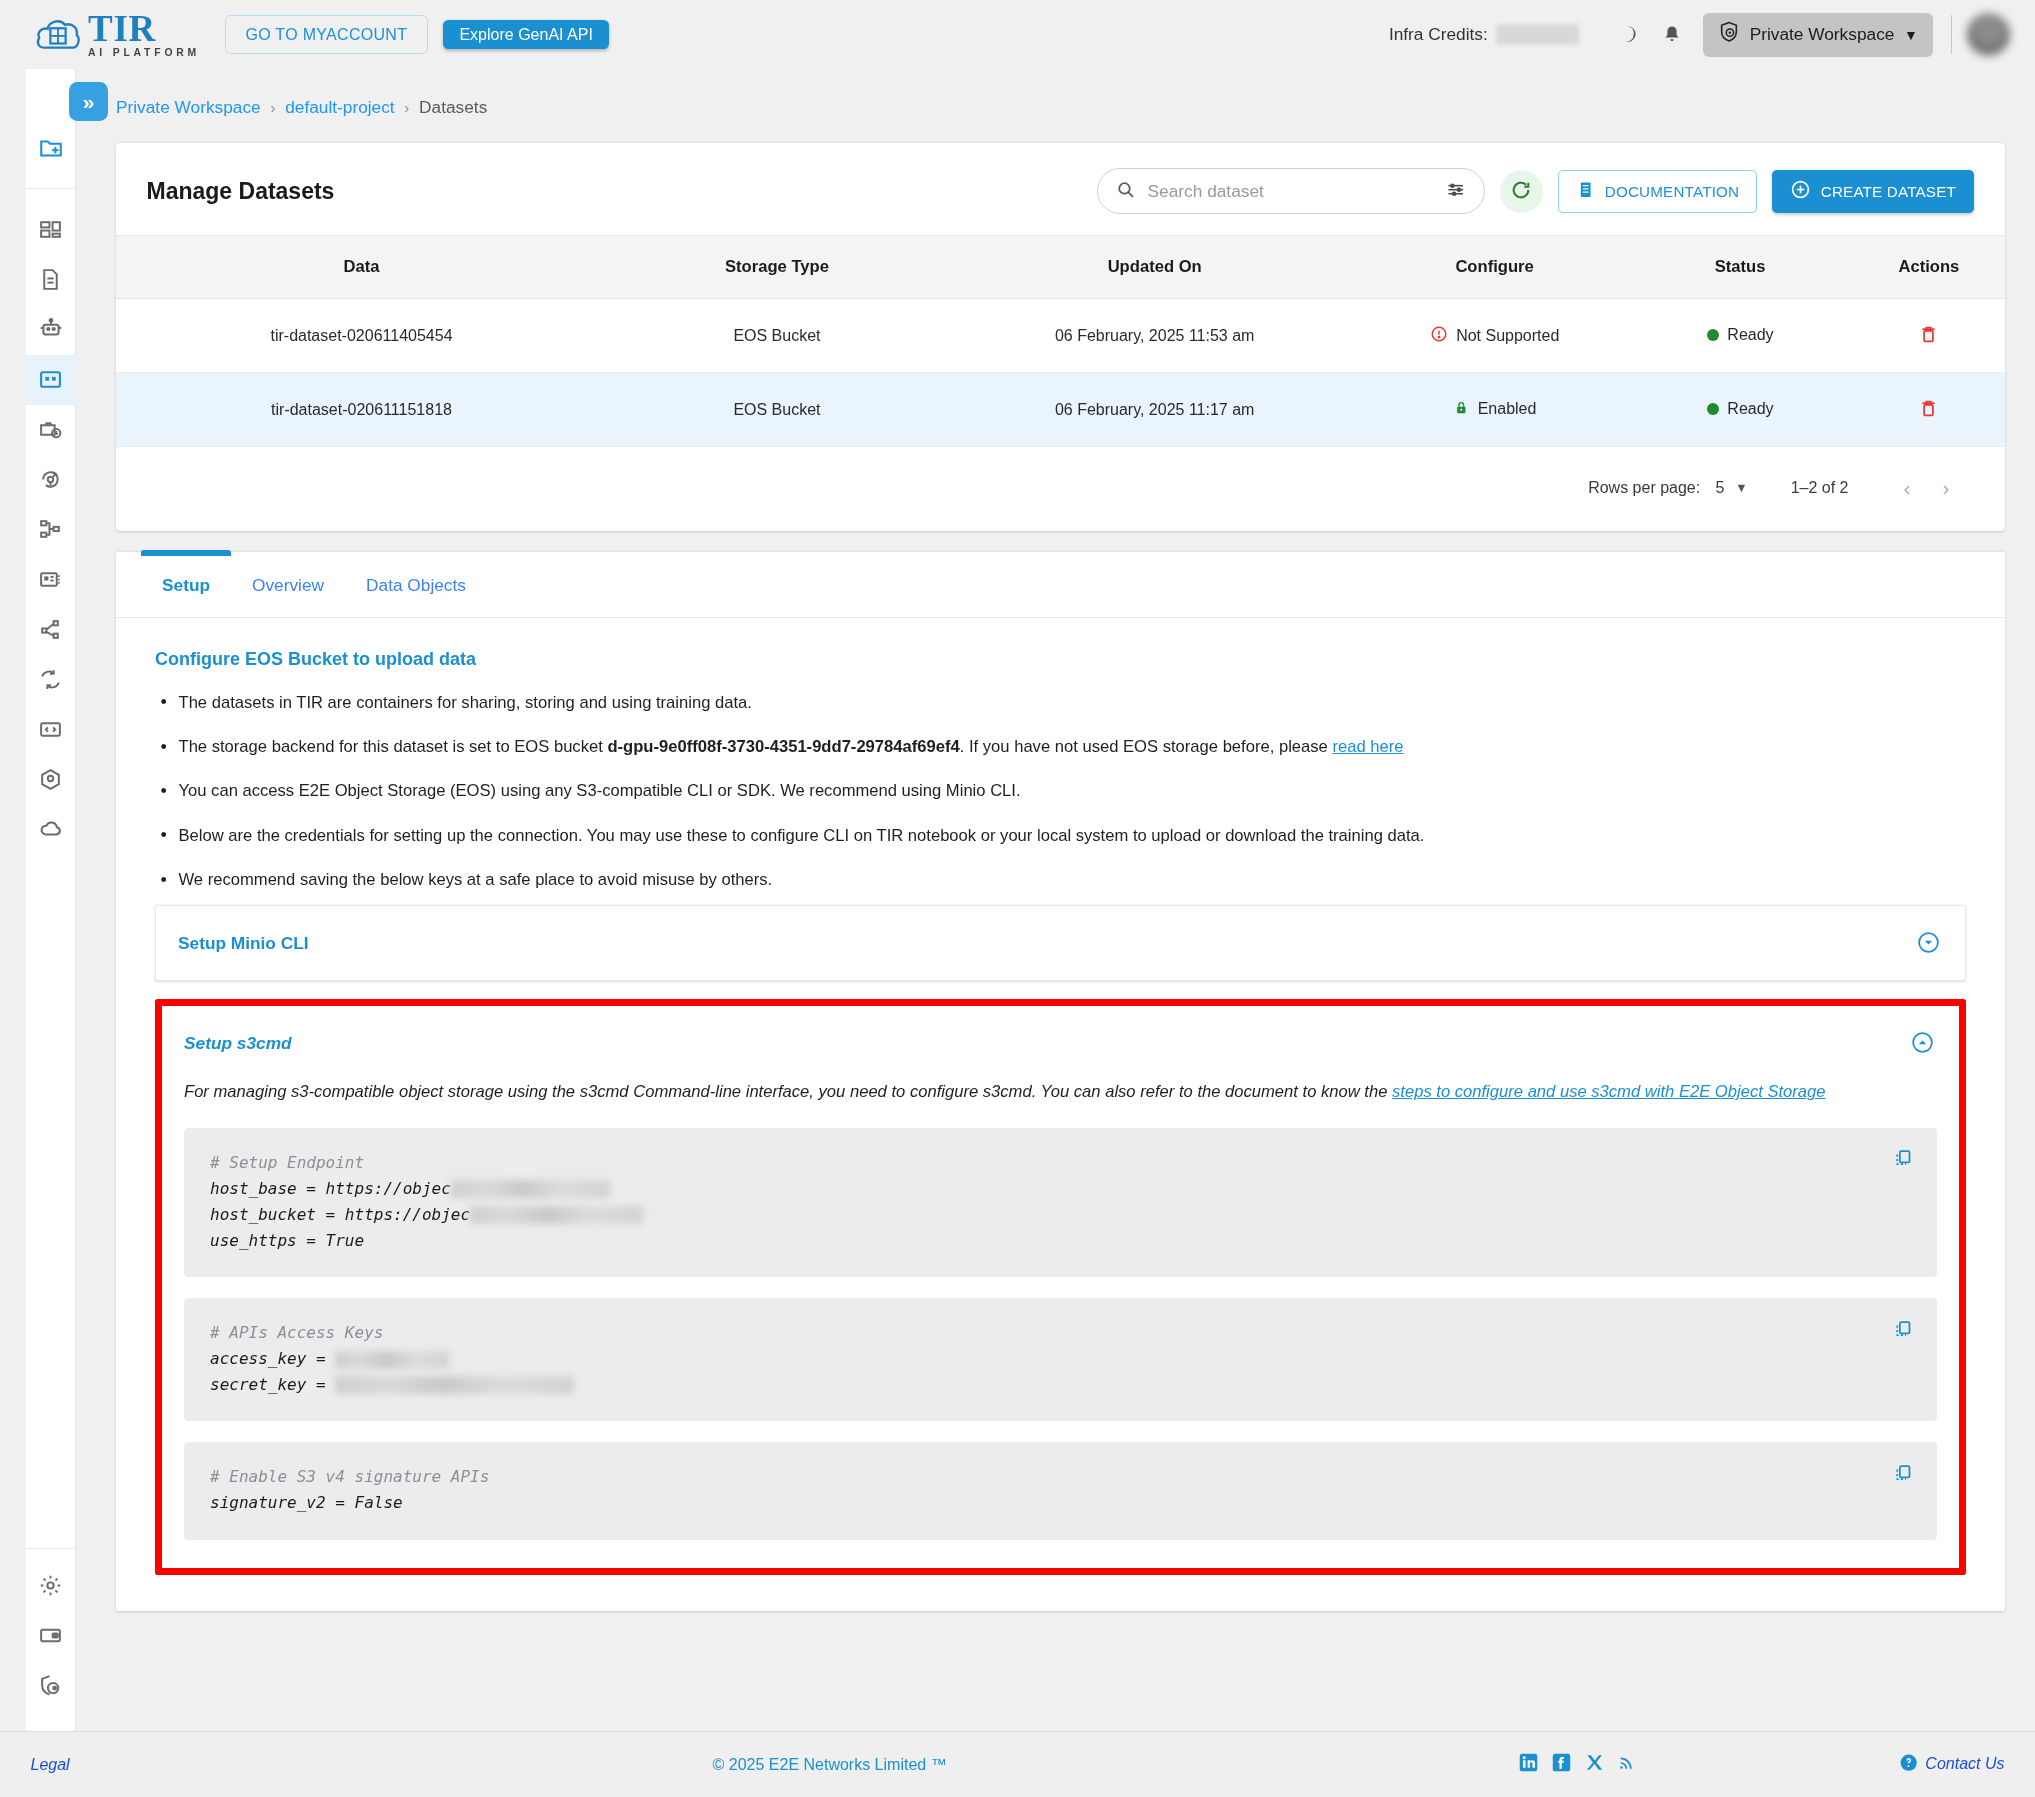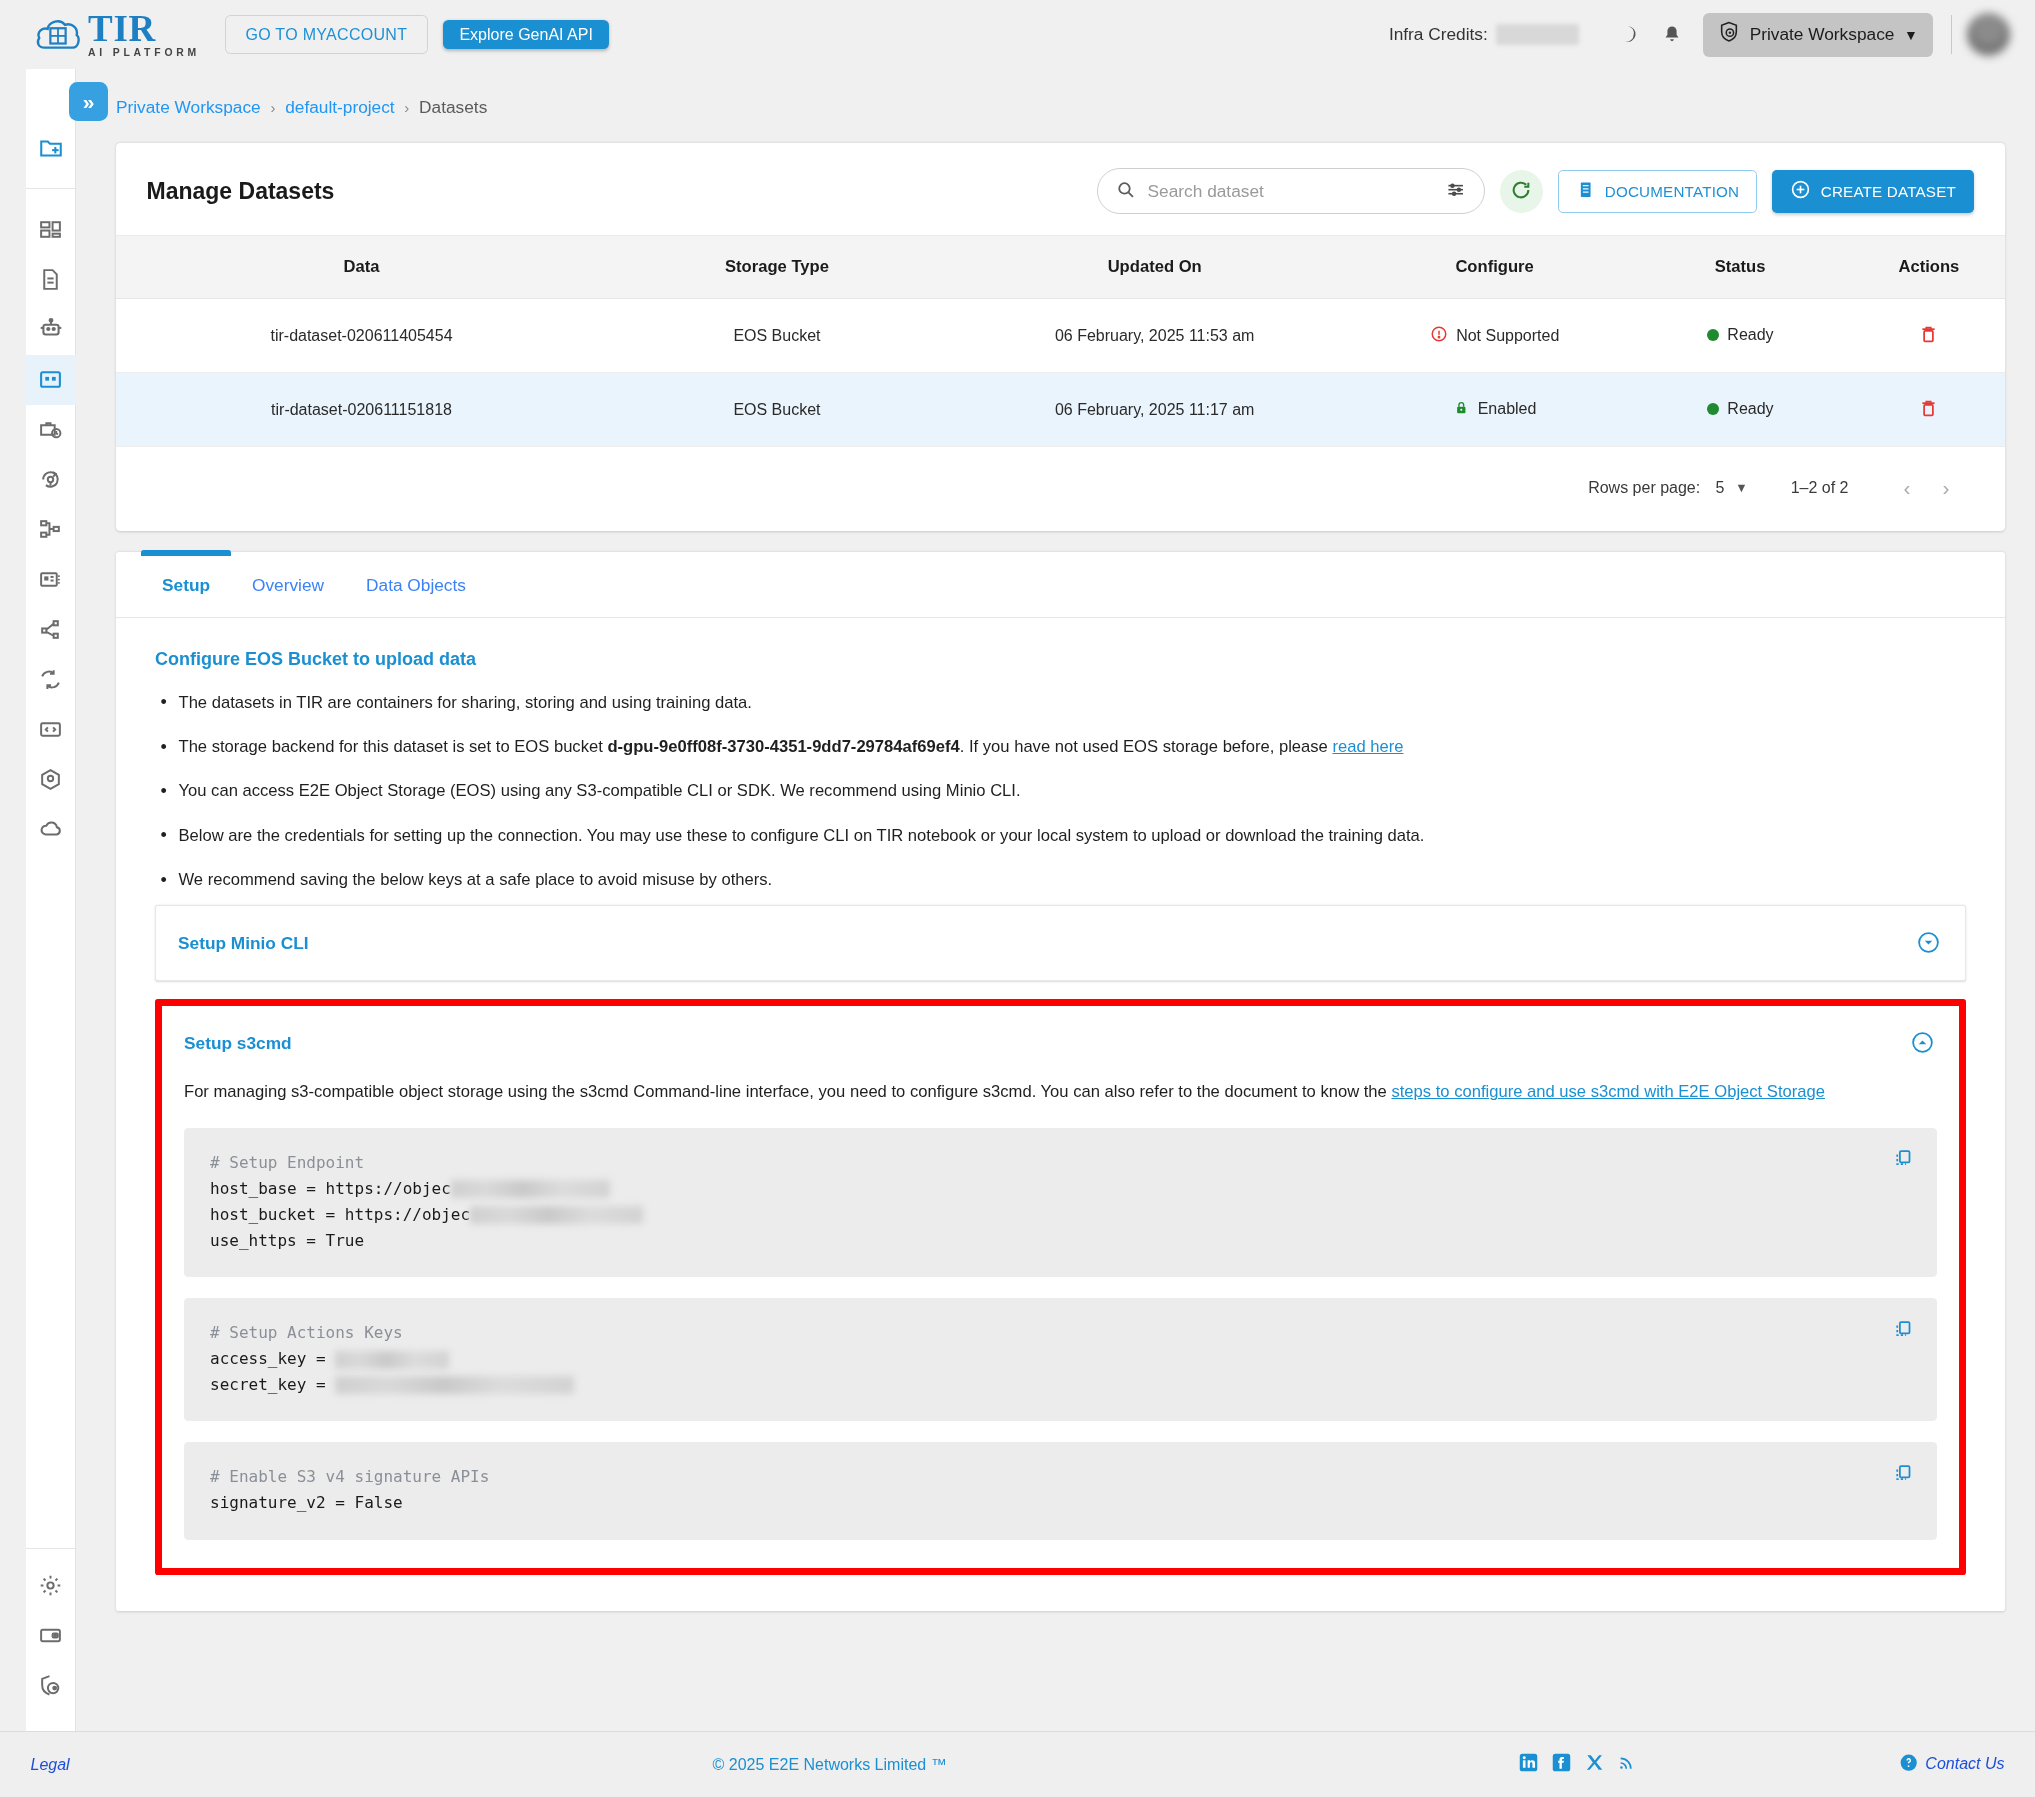--- a/index.html
+++ b/index.html
@@ -239,21 +239,21 @@
   .code .copy { position: absolute; right: 23.5px; top: 19.4px; cursor: pointer; }
   .blur-val {
     display: inline-block; vertical-align: middle;
     background: linear-gradient(90deg,#cfcfcf 0%, #d9d9d9 22%, #c9c9c9 45%, #dcdcdc 70%, #d2d2d2 100%);
     filter: blur(3.5px); border-radius: 1.4px; height: 18px;
   }
   .highlight-box {
     border: 7.6px solid #ff0000; border-radius: 2.8px;
     margin-top: 18px; background: #fff;
   }
-  .highlight-box .acc { margin: 0; border: none; box-shadow: none; }
+  .highlight-box .acc { margin: 0; border: none; box-shadow: none; font-style: italic; }
 
   
   .footer {
     position: absolute; left: 0; bottom: 0; width: 100%; height: 66px;
     background: #efefef; border-top: 0.7px solid #dcdcdc;
     display: flex; align-items: center; padding: 0 30.5px 0 30.5px;
     font-size: 16px;
   }
   .footer a { color: #1d4ed8; text-decoration: none; cursor: pointer; font-style: italic; }
   .footer .legal { width: 208px; }
@@ -699,21 +699,21 @@
             </div>
 
             <div class="code"><span class="cmt"># Setup Endpoint</span>
 <span>host_base = https://objec</span><span class="blur-val" style="width:159px;"></span>
 <span>host_bucket = https://objec</span><span class="blur-val" style="width:173px;"></span>
 <span>use_https = True</span><span class="copy"><svg width="21" height="22" viewBox="0 0 24 24" fill="none" stroke="#1a8fd1" stroke-width="2">
                     <rect x="9" y="4" width="11" height="13" rx="1.4"></rect>
                     <path d="M6 8v11h10" stroke-dasharray="2.6 2.4"></path>
                   </svg></span></div>
 
-            <div class="code"><span class="cmt"># Setup Actions Keys</span>
+            <div class="code"><span class="cmt"># APIs Access Keys</span>
 <span>access_key = </span><span class="blur-val" style="width:114px;"></span>
 <span>secret_key = </span><span class="blur-val" style="width:239px;"></span><span class="copy"><svg width="21" height="22" viewBox="0 0 24 24" fill="none" stroke="#1a8fd1" stroke-width="2">
                     <rect x="9" y="4" width="11" height="13" rx="1.4"></rect>
                     <path d="M6 8v11h10" stroke-dasharray="2.6 2.4"></path>
                   </svg></span></div>
 
             <div class="code" style="margin-bottom:0;"><span class="cmt"># Enable S3 v4 signature APIs</span>
 <span>signature_v2 = False</span><span class="copy"><svg width="21" height="22" viewBox="0 0 24 24" fill="none" stroke="#1a8fd1" stroke-width="2">
                     <rect x="9" y="4" width="11" height="13" rx="1.4"></rect>
                     <path d="M6 8v11h10" stroke-dasharray="2.6 2.4"></path>

